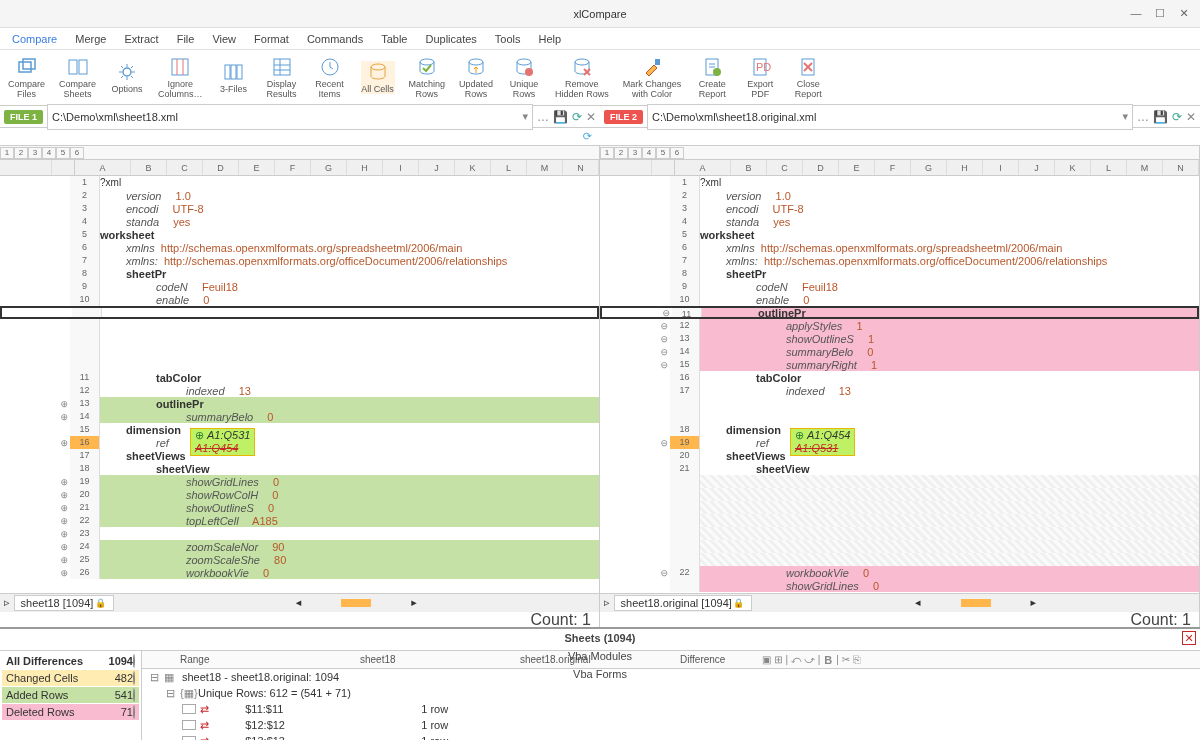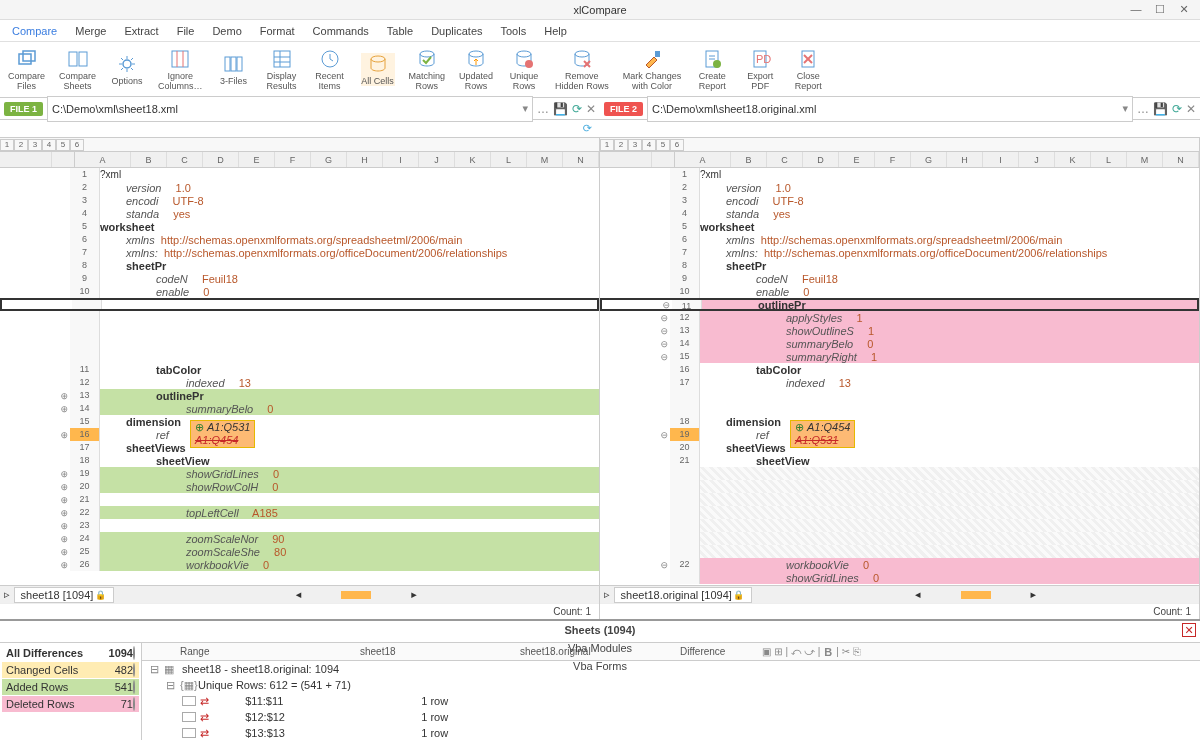--- a/index.html
+++ b/index.html
@@ -1,17 +1,17 @@
 <!DOCTYPE html>
 <html><head>
 <meta charset="utf-8">
 <style>
 *{box-sizing:border-box;margin:0;padding:0;font-family:"Segoe UI",Tahoma,sans-serif;font-size:11px;}
 body{background:#fff;color:#333;width:1200px;height:740px;overflow:hidden;}
-.titlebar{height:20px;background:#f5f5f5;display:flex;align-items:center;justify-content:center;position:relative;border-bottom:1px solid #ddd;}
+.titlebar{height:28px;background:#f5f5f5;display:flex;align-items:center;justify-content:center;position:relative;border-bottom:1px solid #ddd;}
 .titlebar-text{font-size:11px;color:#333;}
 .titlebar-btns{position:absolute;right:0;display:flex;gap:8px;padding-right:8px;}
 .titlebar-btns span{width:16px;text-align:center;cursor:pointer;color:#666;}
 .menubar{height:22px;display:flex;align-items:center;padding:0 4px;gap:2px;border-bottom:1px solid #e0e0e0;}
 .menubar-item{padding:3px 8px;cursor:pointer;color:#444;}
 .menubar-item.active{color:#3a7de0;font-weight:500;}
 .ribbon{height:56px;display:flex;align-items:center;padding:4px 8px;gap:14px;border-bottom:1px solid #ccc;background:#fff;}
 .ribbon-btn{display:flex;flex-direction:column;align-items:center;justify-content:center;gap:2px;cursor:pointer;min-width:34px;}
 .ribbon-btn svg{width:22px;height:22px;}
 .ribbon-label{font-size:9px;color:#555;line-height:1.1;text-align:center;white-space:pre;}
@@ -43,28 +43,28 @@
 .cells{flex:1;display:flex;align-items:center;position:relative;}
 .cell-text{font-size:10px;white-space:pre;}
 .indent-1{padding-left:26px;}
 .indent-2{padding-left:56px;}
 .indent-3{padding-left:86px;}
 .key{font-style:italic;color:#555;}
 .val{color:#b8572a;margin-left:8px;}
 .link{color:#b8572a;}
 .green-bg{background:#c5e1a5;}
 .pink-bg{background:#f8bbd0;}
-.yellow-box{background:#fdba74;border:1px solid #e6b800;padding:0 4px;position:absolute;font-size:10px;}
+.yellow-box{background:#bef264;border:1px solid #e6b800;padding:0 4px;position:absolute;font-size:10px;}
 .strike{text-decoration:line-through;color:#c62828;}
 .sel-row{border:2px solid #333;}
 .sheet-tab-bar{height:18px;display:flex;align-items:center;background:#f0f0f0;border-top:1px solid #ccc;padding:0 4px;gap:4px;}
 .sheet-tab{background:#fff;border:1px solid #ccc;padding:1px 6px;font-size:10px;display:flex;align-items:center;gap:2px;}
 .sheet-tab .lock{color:#d4a017;font-size:9px;}
 .hscroll{flex:1;height:12px;display:flex;align-items:center;justify-content:center;gap:40px;}
-.count-line{height:16px;text-align:right;padding:0 8px;font-size:10px;color:#444;border-top:1px solid #eee;line-height:16px;}
+.count-line{height:16px;text-align:right;padding:0 8px;font-size:16px;color:#444;border-top:1px solid #eee;line-height:16px;}
 .bottom{height:105px;display:flex;flex-direction:column;border-top:2px solid #999;}
 .bottom-tabs{height:22px;display:flex;align-items:center;border-bottom:1px solid #ccc;position:relative;flex-direction:column;}
 .bottom-tab{padding:3px 12px;cursor:pointer;font-size:11px;color:#444;}
 .bottom-tab.active{font-weight:600;}
 .close-x{position:absolute;right:4px;top:2px;color:#c62828;border:1px solid #c62828;width:14px;height:14px;text-align:center;line-height:12px;cursor:pointer;}
 .bottom-body{flex:1;display:flex;}
 .diff-summary{width:142px;border-right:1px solid #ccc;padding:2px;}
 .diff-summary-row{display:flex;justify-content:space-between;align-items:center;padding:2px 4px;font-size:10px;margin-bottom:1px;}
 .diff-summary-row.head{font-weight:600;background:#fff;}
 .diff-summary-row.chg{background:#ffecb3;}
@@ -100,21 +100,21 @@
     <span>☐</span>
     <span>✕</span>
   </div>
 </div>
 
 <div class="menubar" id="menubar">
     <span class="menubar-item active">Compare</span>
     <span class="menubar-item">Merge</span>
     <span class="menubar-item">Extract</span>
     <span class="menubar-item">File</span>
-    <span class="menubar-item">Demo</span>
+    <span class="menubar-item">View</span>
     <span class="menubar-item">Format</span>
     <span class="menubar-item">Commands</span>
     <span class="menubar-item">Table</span>
     <span class="menubar-item">Duplicates</span>
     <span class="menubar-item">Tools</span>
     <span class="menubar-item">Help</span>
   </div>
 
 <div class="ribbon" id="ribbon">
     <div class="ribbon-btn">
@@ -497,20 +497,23 @@
           <div class="rownum">20</div>
           <div class="cells green-bg">
             <span class="cell-text indent-3"><span class="key">showRowColH</span><span class="val">  0</span></span>
           </div>
         </div>
         <div class="grid-row">
           <div class="gutter">
             <span class="gutter-sym">⊕</span>
           </div>
           <div class="rownum">21</div>
+          <div class="cells green-bg">
+            <span class="cell-text indent-3"><span class="key">showOutlineS</span><span class="val">  0</span></span>
+          </div>
         </div>
         <div class="grid-row">
           <div class="gutter">
             <span class="gutter-sym">⊕</span>
           </div>
           <div class="rownum">22</div>
           <div class="cells green-bg">
             <span class="cell-text indent-3"><span class="key">topLeftCell</span><span class="val">  A185</span></span>
           </div>
         </div>

